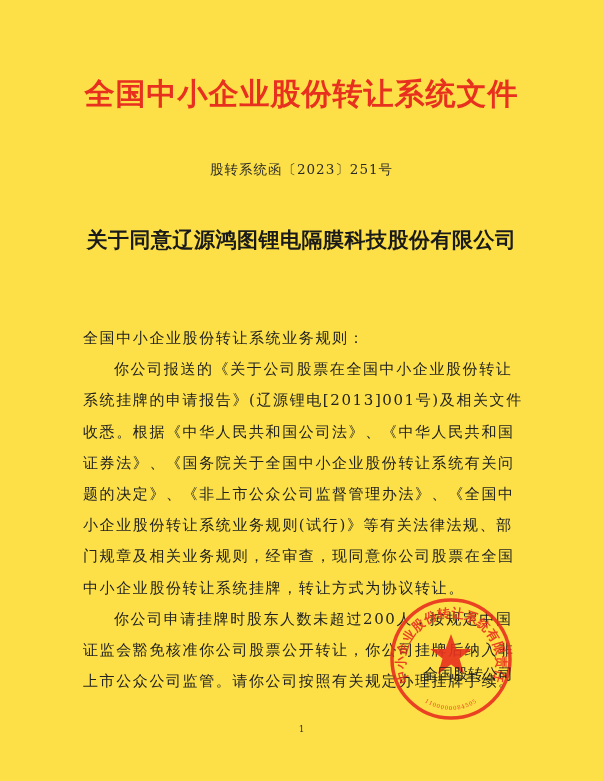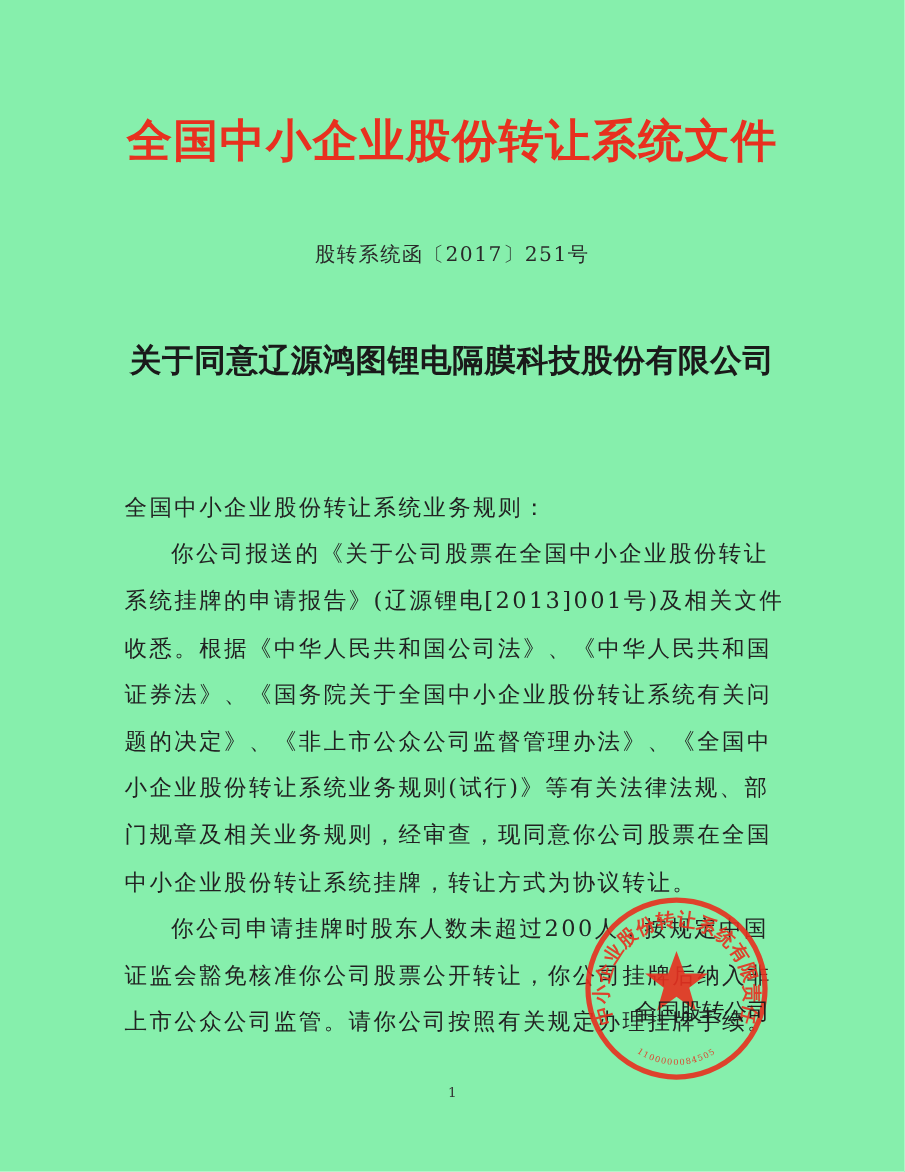--- a/index.html
+++ b/index.html
@@ -3,21 +3,21 @@
   <meta charset="utf-8">
   <style>
     html, body { margin: 0; padding: 0; }
     body {
       width: 603px; height: 781px; overflow: hidden;
       background: #fdfdfe;
       font-family: "DejaVu Serif", "Liberation Serif", serif;
       color: #1d1d1d;
       position: relative;
     }
-    .page { position: absolute; left: 0; top: 0; width: 603px; height: 781px; background: #86efac; }
+    .page { position: absolute; left: 0; top: 0; width: 603px; height: 781px; background: #fde047; }
     .header-title {
       position: absolute; left: 0; top: 74px; width: 603px; text-align: center;
       color: #e8301f; font-size: 30px; font-weight: bold; letter-spacing: 1px;
       font-family: "DejaVu Serif", serif;
     }
     .doc-number {
       position: absolute; left: 0; top: 161px; width: 603px; text-align: center;
       font-size: 13.5px; color: #2a2a2a; letter-spacing: 1px;
     }
     .subject {
@@ -39,21 +39,21 @@
     .page-number {
       position: absolute; left: 0; top: 724px; width: 603px; text-align: center;
       font-size: 9px; color: #333;
     }
   </style>
 </head>
 <body>
 
 <div class="page">
   <div class="header-title">全国中小企业股份转让系统文件</div>
-  <div class="doc-number">股转系统函〔2017〕251号</div>
+  <div class="doc-number">股转系统函〔2023〕251号</div>
 
   <div class="subject">
     <div>关于同意辽源鸿图锂电隔膜科技股份有限公司</div>
   </div>
 
   <div class="body-text">
     <p>全国中小企业股份转让系统业务规则：</p>
     <p class="indent">你公司报送的《关于公司股票在全国中小企业股份转让系统挂牌的申请报告》(辽源锂电[2013]001号)及相关文件收悉。根据《中华人民共和国公司法》、《中华人民共和国证券法》、《国务院关于全国中小企业股份转让系统有关问题的决定》、《非上市公众公司监督管理办法》、《全国中小企业股份转让系统业务规则(试行)》等有关法律法规、部门规章及相关业务规则，经审查，现同意你公司股票在全国中小企业股份转让系统挂牌，转让方式为协议转让。</p>
     <p class="indent">你公司申请挂牌时股东人数未超过200人，按规定中国证监会豁免核准你公司股票公开转让，你公司挂牌后纳入非上市公众公司监管。请你公司按照有关规定办理挂牌手续。</p>
   </div>

